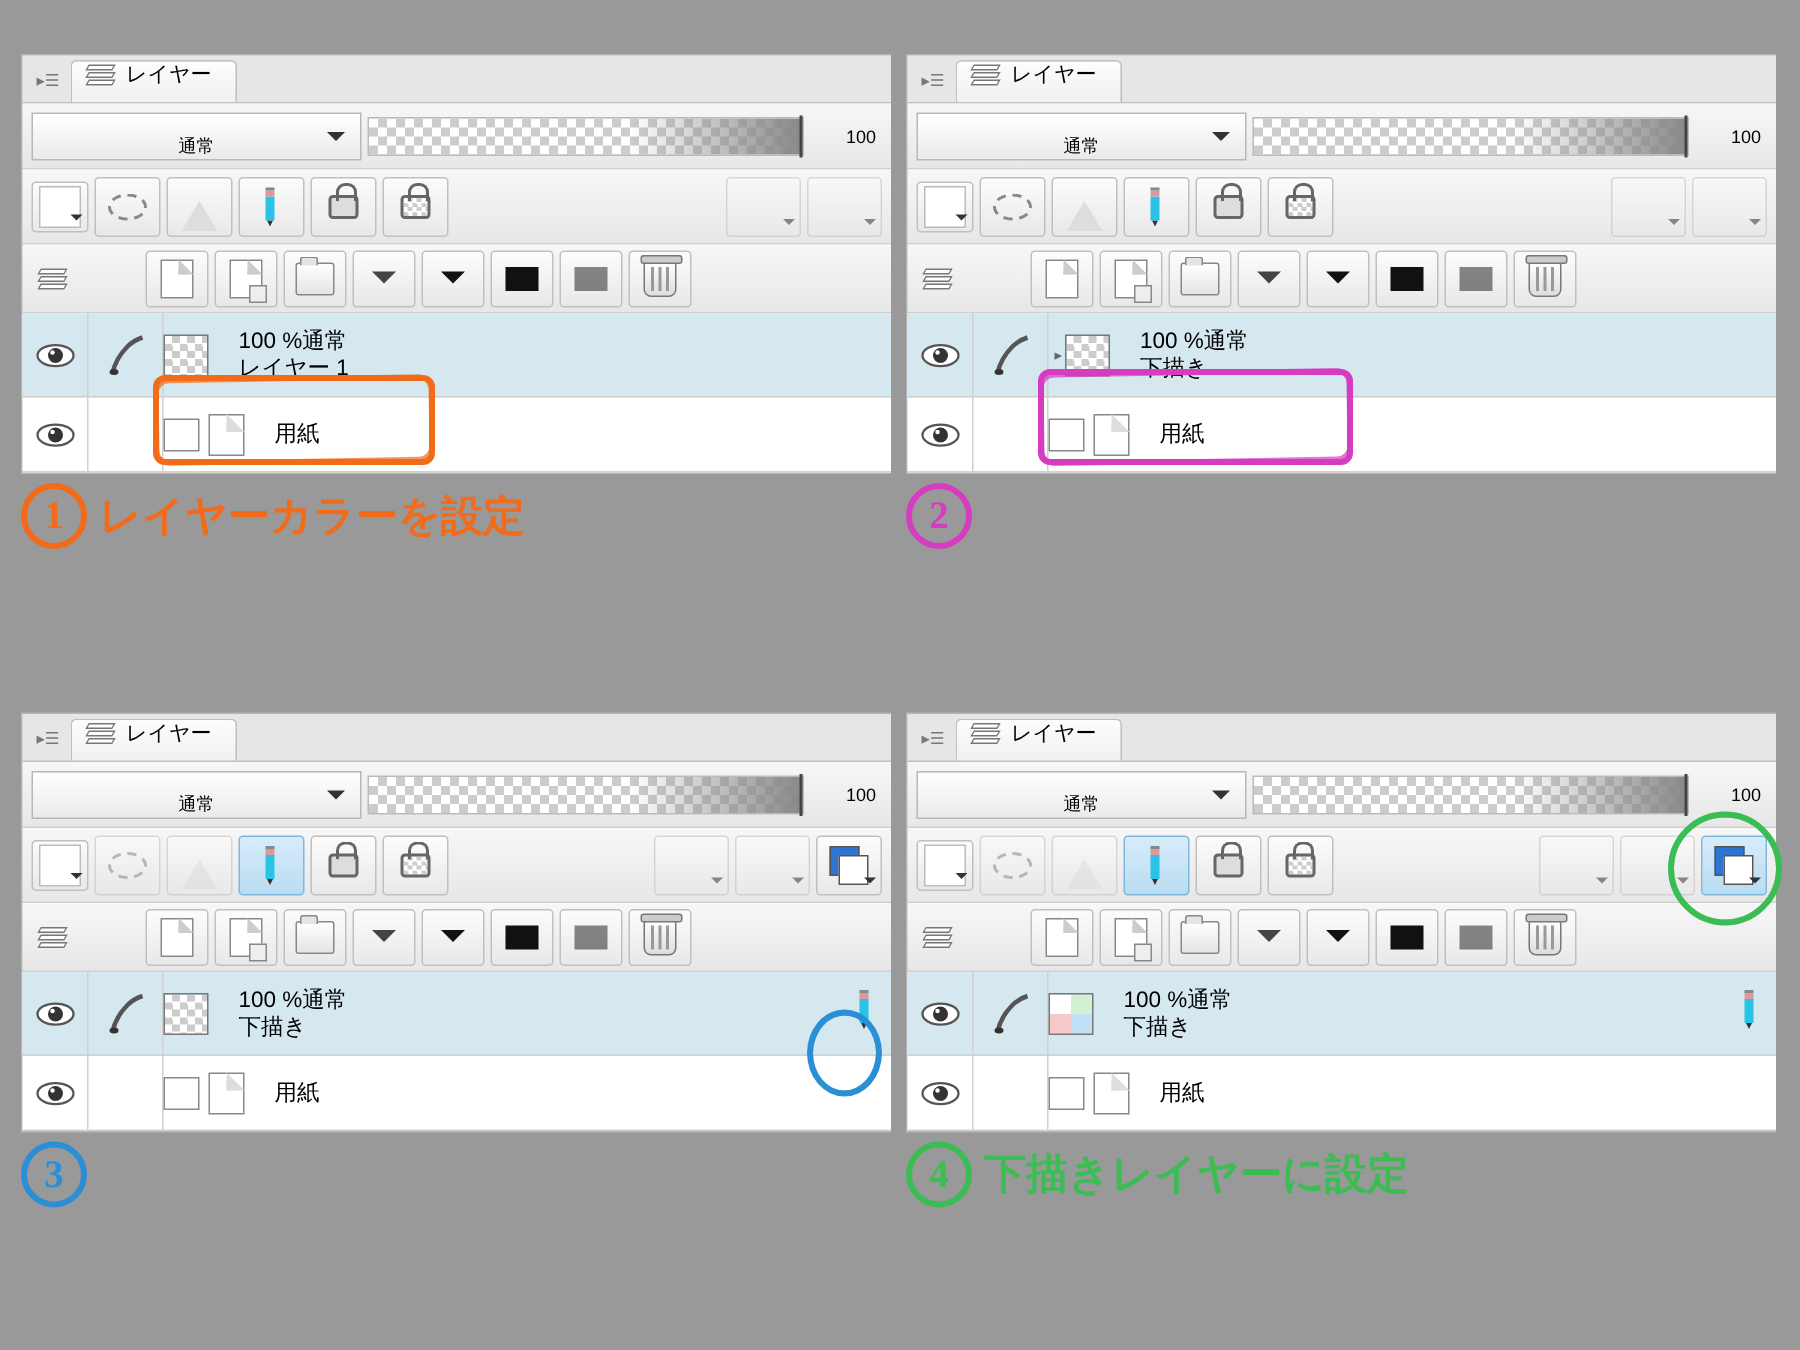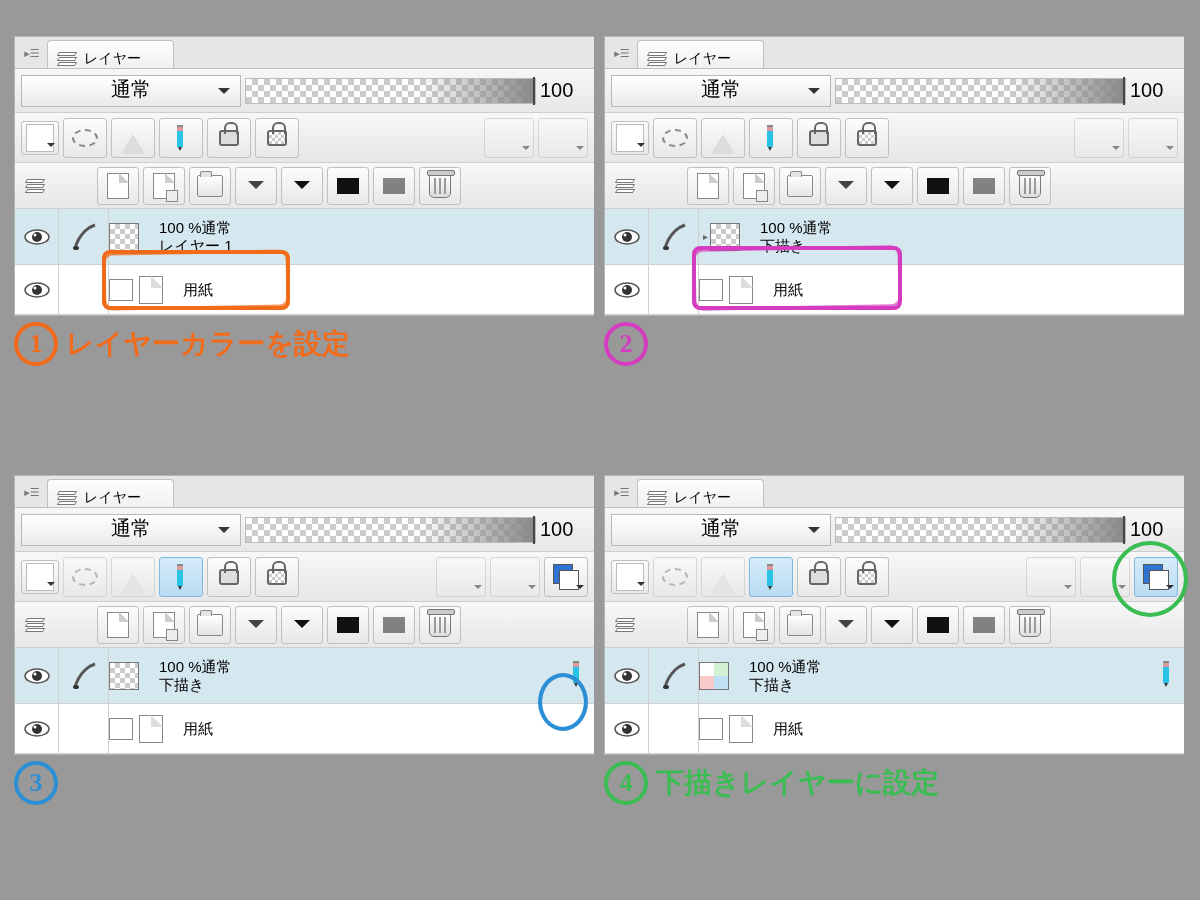--- a/index.html
+++ b/index.html
@@ -37,22 +37,22 @@
   }
   .collapse-icon {
     width: 22px; height: 22px;
     display: flex; align-items: center; justify-content: center;
     margin: 0 4px 4px 2px;
     color: #777;
     font-size: 11px;
   }
   .tab {
     height: 28px;
-    padding: 0 32px 0 8px;
-    display: flex; align-items: flex-end;
+    padding: 0 16px 0 8px;
+    display: flex; align-items: flex-start;
     background: linear-gradient(#fdfdfd,#f0f0f0);
     border: 1px solid #c0c0c0;
     border-bottom: none;
     border-radius: 4px 4px 0 0;
     font-size: 14px;
     gap: 6px;
   }
   .layers-glyph {
     position: relative; width: 22px; height: 18px;
   }
@@ -74,43 +74,43 @@
     gap: 4px;
   }
   .row.tall { height: 50px; }
   .row-ops { justify-content: flex-start; }
 
   .blend-dd {
     flex: 0 0 220px;
     height: 32px;
     border: 1px solid #b8b8b8;
     background: linear-gradient(#fff,#eaeaea);
-    display: flex; align-items: flex-start; justify-content: center;
+    display: flex; align-items: flex-end; justify-content: center;
     position: relative;
-    font-size: 20px;
+    font-size: 12px;
   }
   .blend-dd::after {
     content:""; position:absolute; right:10px; top:12px;
     border:6px solid transparent; border-top-color:#333;
   }
   .opacity-bar {
     flex: 1;
     height: 26px;
     background:
       linear-gradient(to right, rgba(0,0,0,0) 0%, rgba(0,0,0,0) 60%, #888 100%),
       repeating-conic-gradient(#ccc 0% 25%, #fff 0% 50%) 0 0/12px 12px;
     border:1px solid #bbb;
     position:relative;
   }
   .opacity-bar::after{
     content:""; position:absolute; right:0; top:-2px; bottom:-2px; width:2px; background:#444;
   }
   .opacity-val {
-    flex: 0 0 48px; 
-    font-size: 20px; padding-right: 4px;
+    flex: 0 0 48px; text-align: right;
+    font-size: 12px; padding-right: 4px;
   }
 
   .btn {
     min-width: 44px; height: 40px;
     border: 1px solid #c0c0c0;
     background: linear-gradient(#fcfcfc,#e8e8e8);
     border-radius: 3px;
     display: flex; align-items: center; justify-content: center;
     position: relative;
   }

